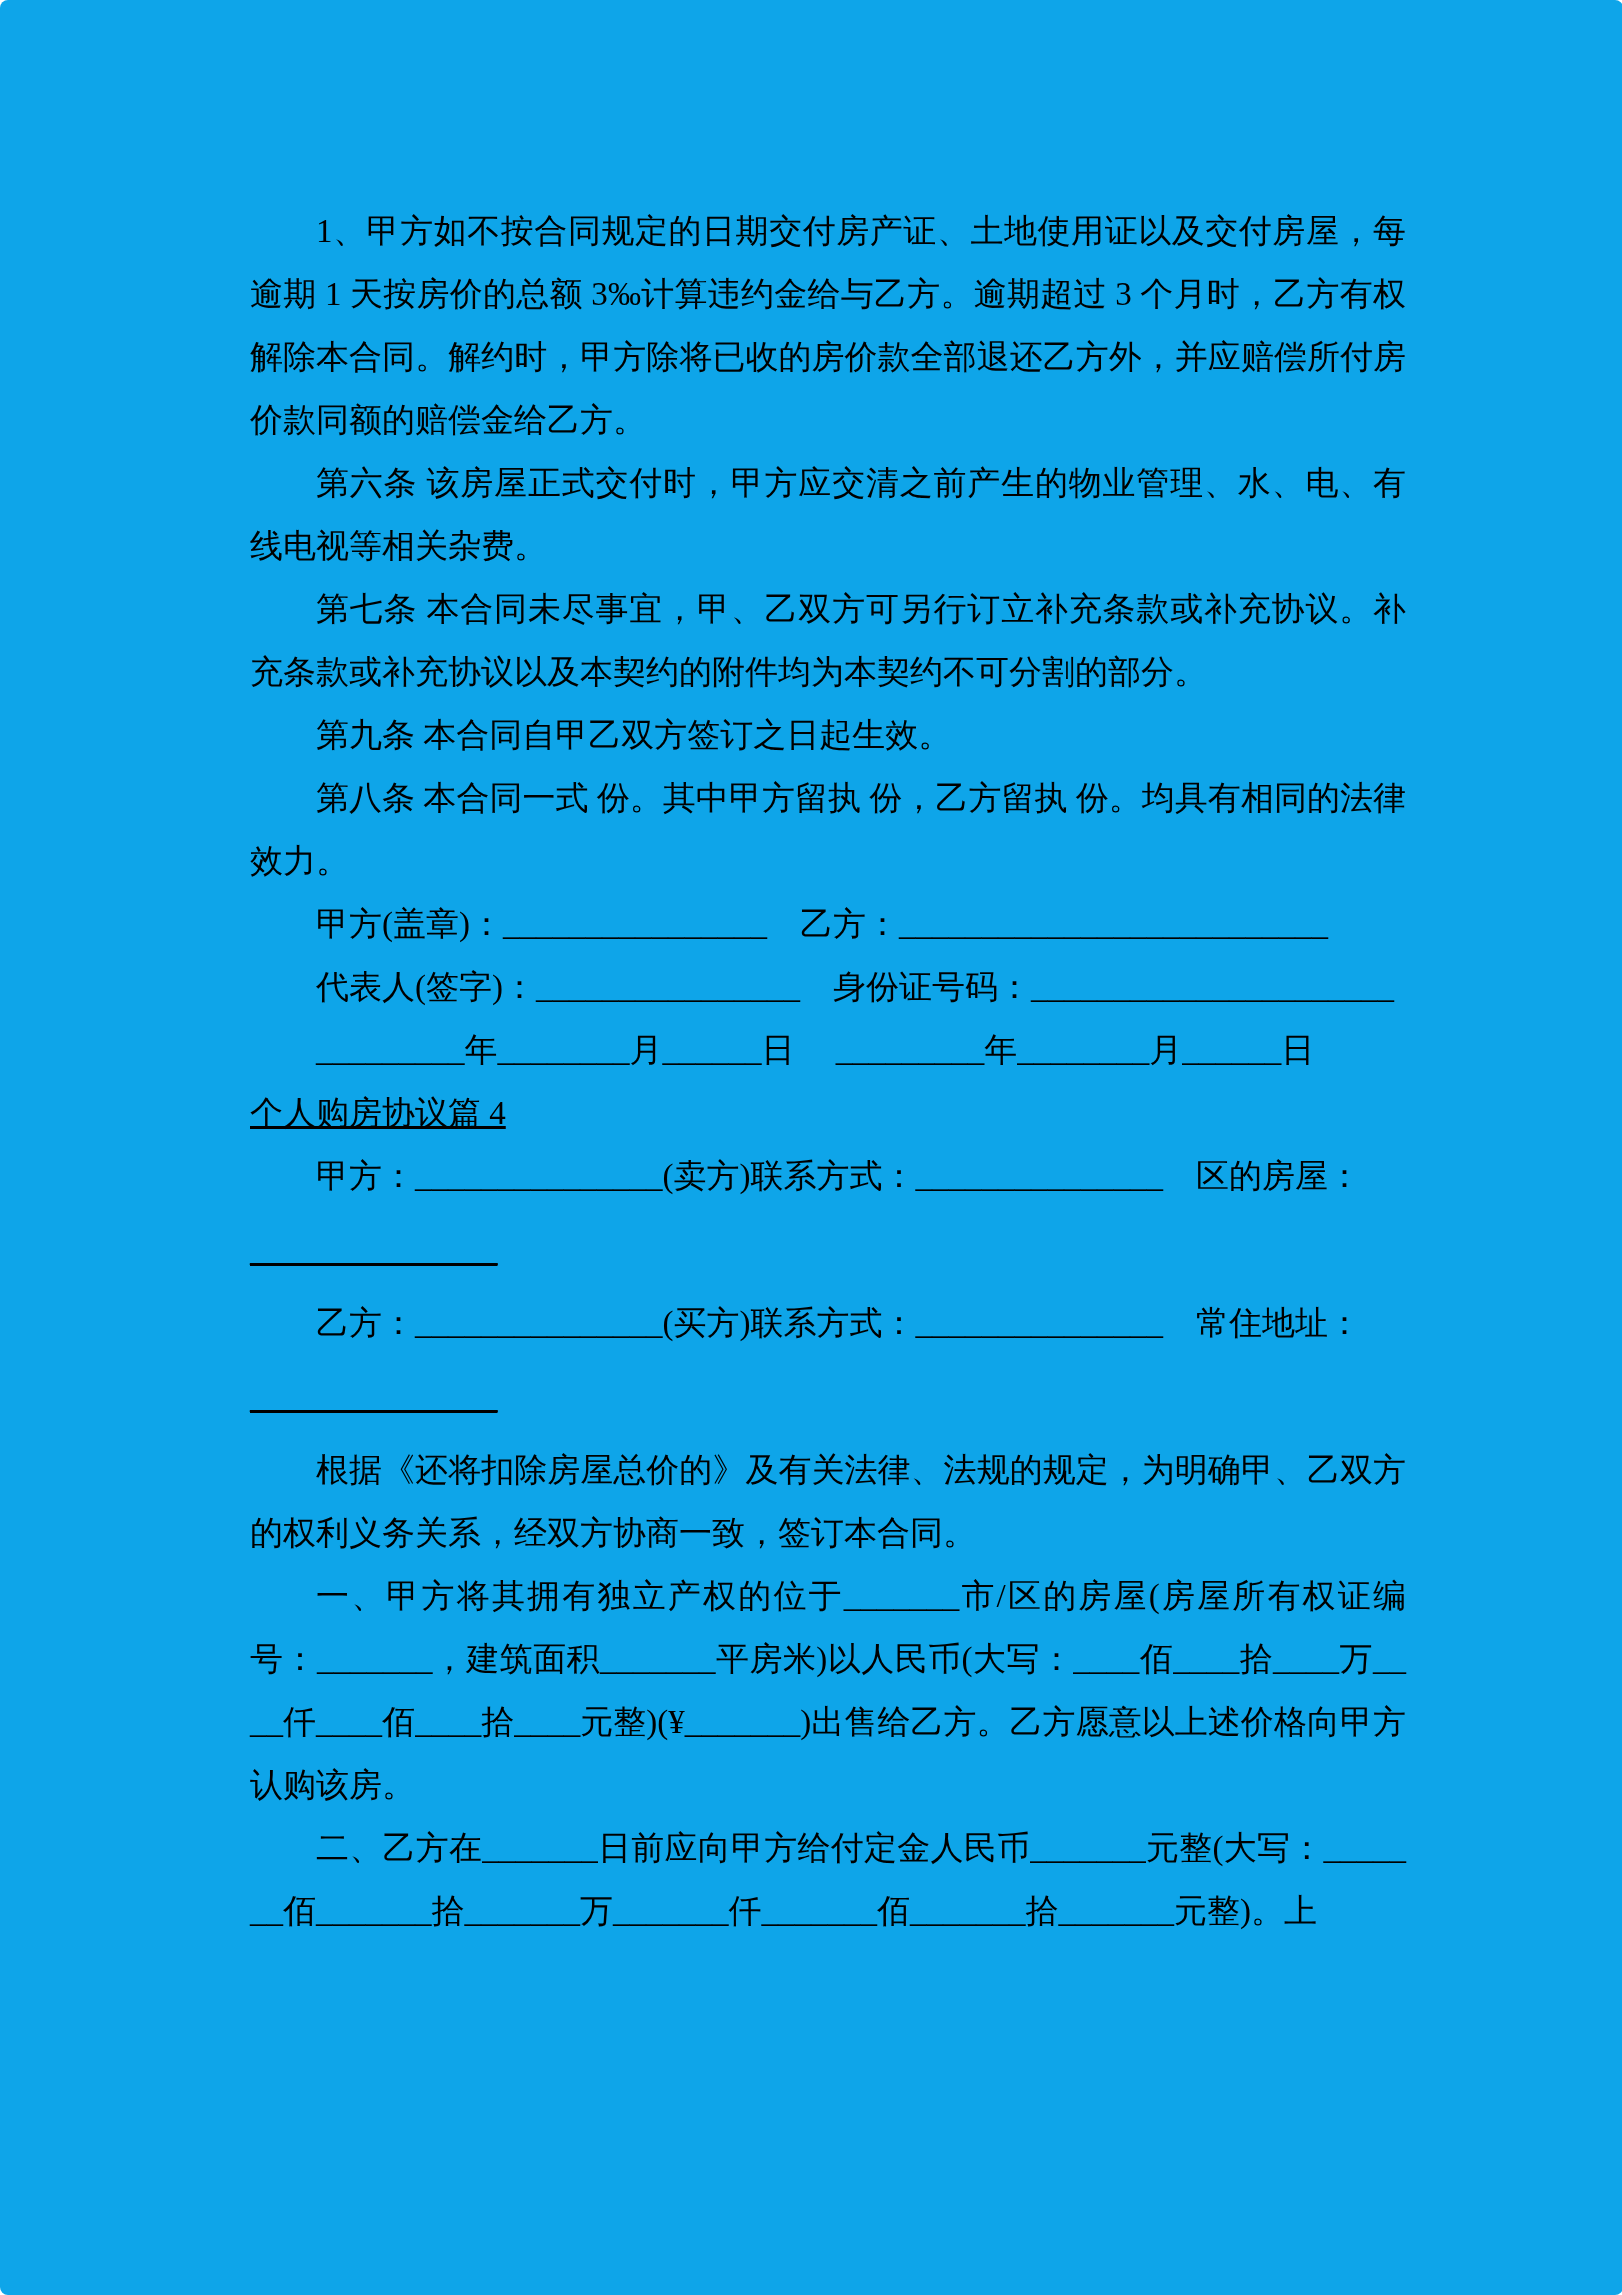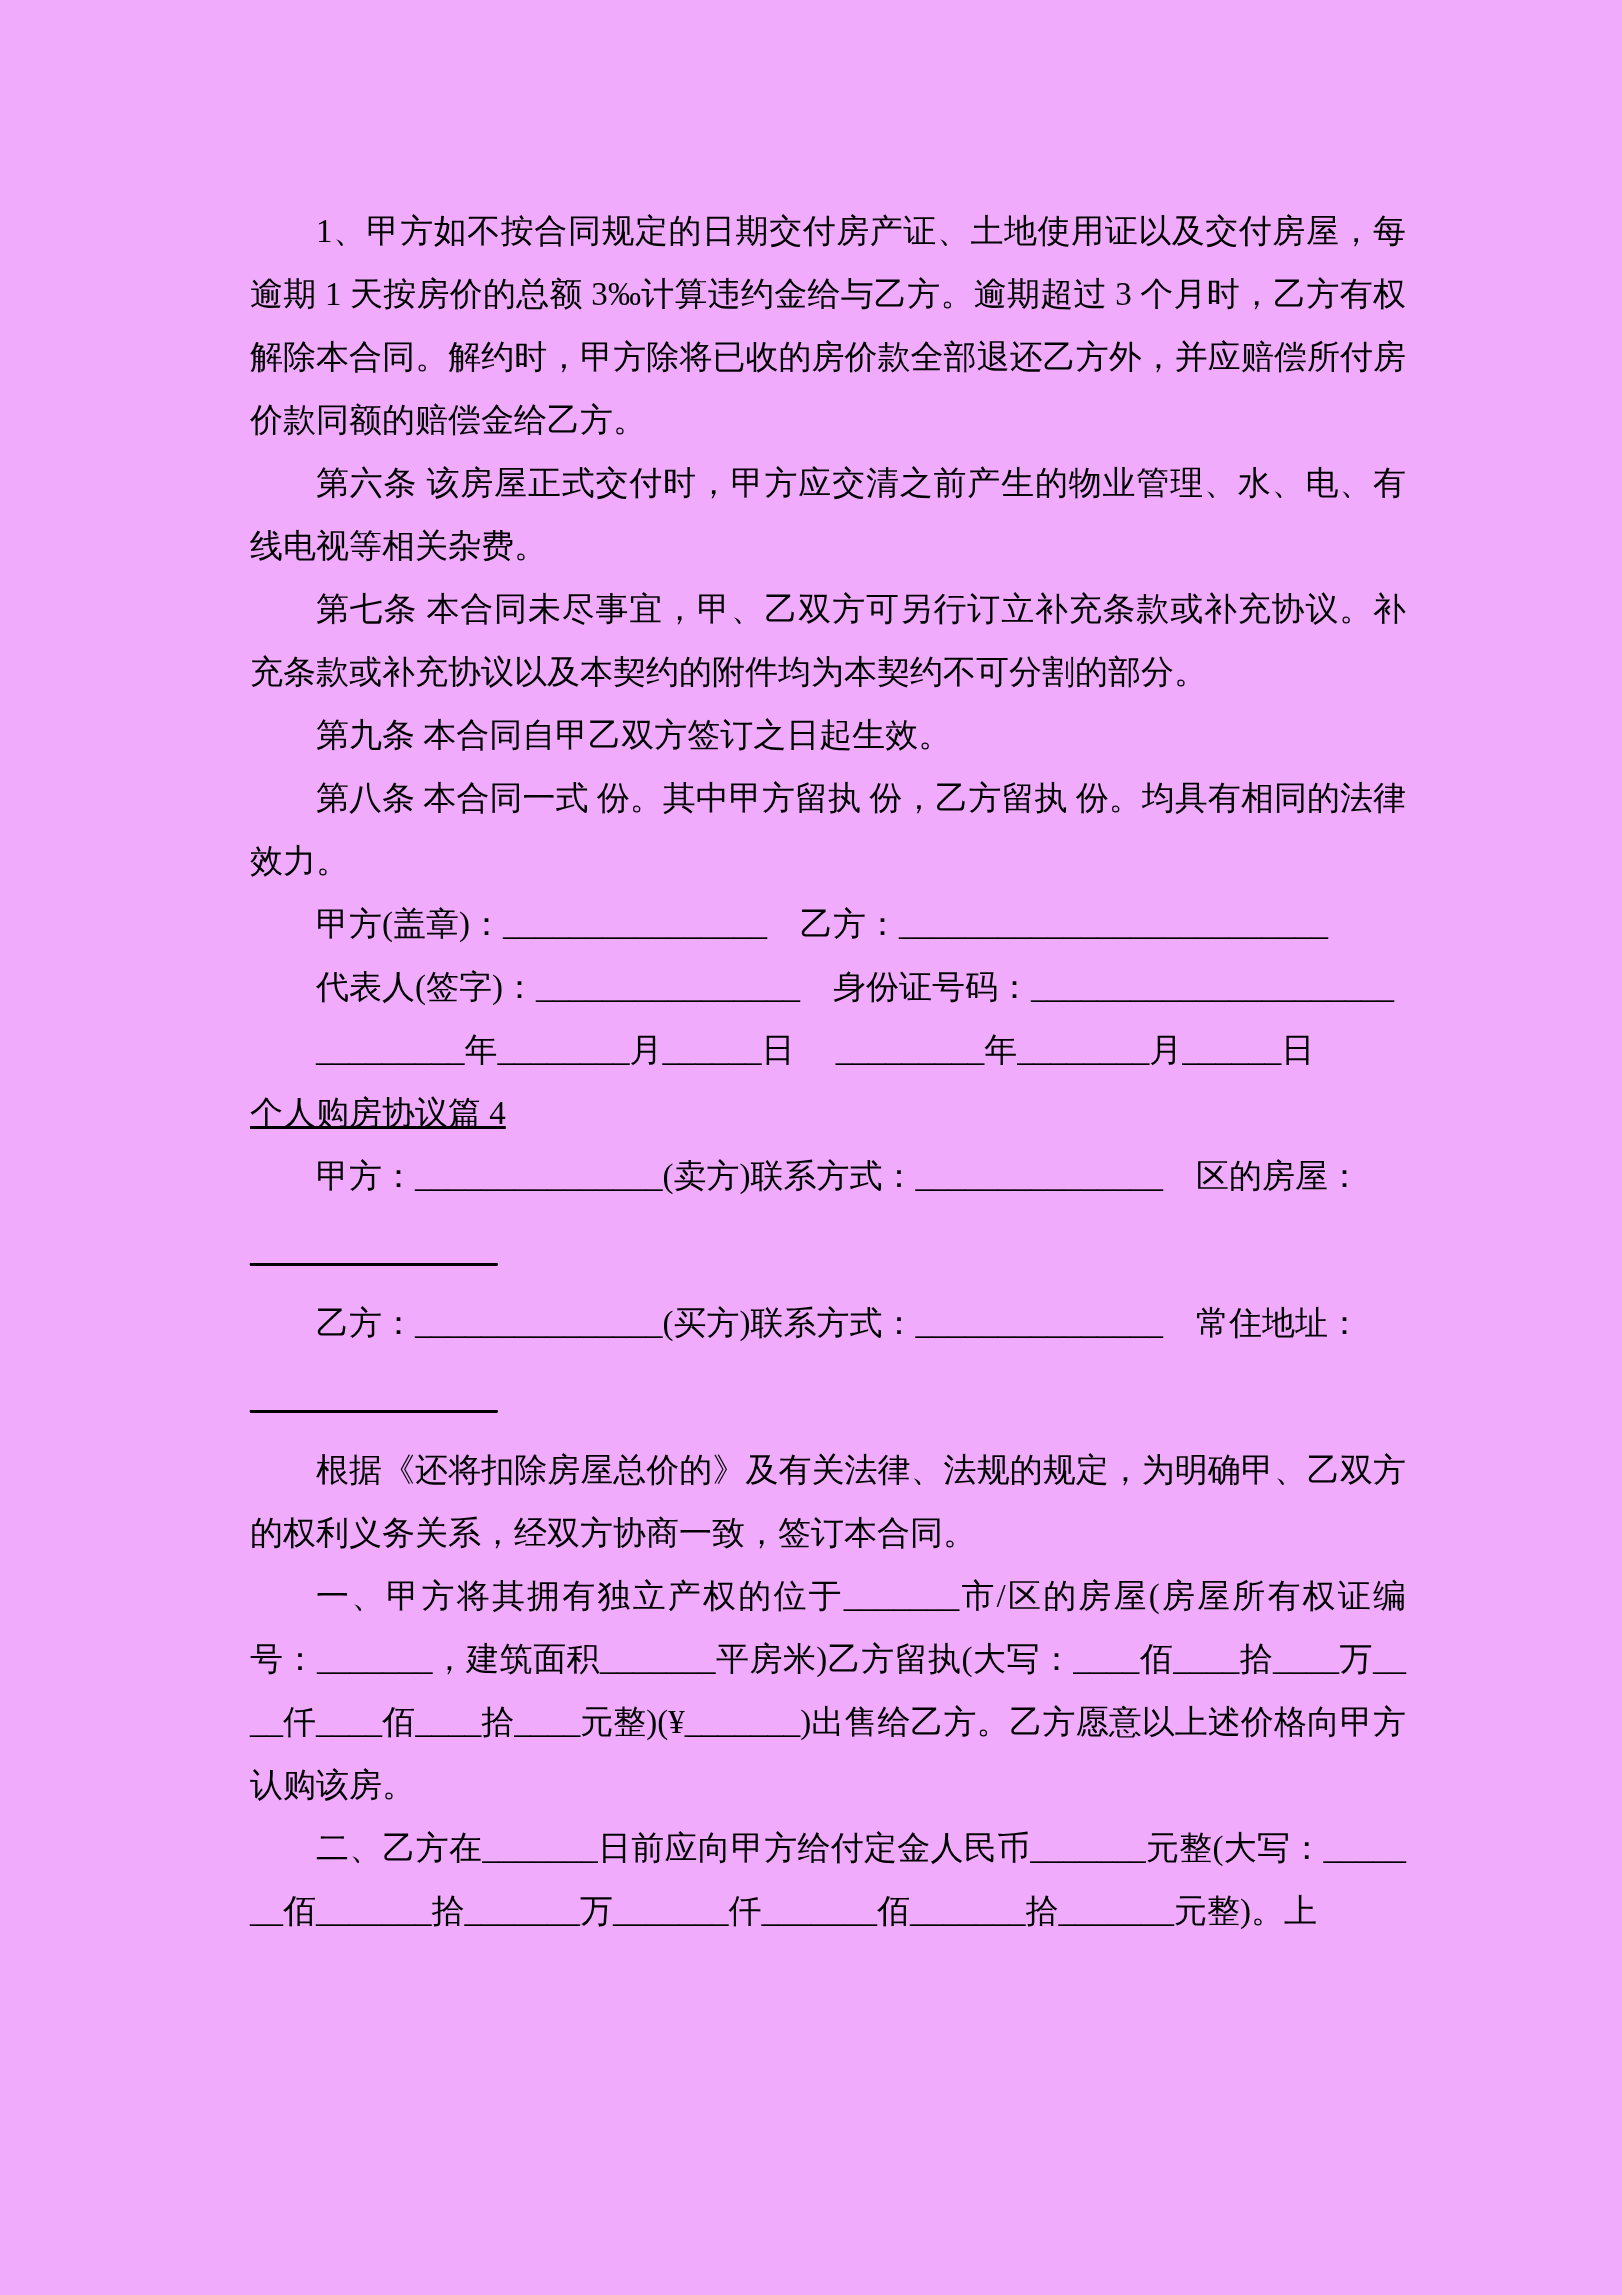--- a/index.html
+++ b/index.html
@@ -6,22 +6,23 @@
   * { box-sizing: border-box; }
   html, body {
     margin: 0;
     padding: 0;
     background: #ffffff;
   }
   .page {
     position: relative;
     width: 1623px;
     height: 2295px;
-    background: #f0abfc;
+    background: #0ea5e9;
     overflow: hidden;
+    border-radius: 8px;
   }
   .content {
     position: absolute;
     left: 250px;
     top: 200px;
     width: 1156px;
     color: #000000;
     font-family: "Liberation Serif", "DejaVu Serif", serif;
     font-size: 33px;
     line-height: 63px;
@@ -57,17 +58,17 @@
       <p class="para indent">第八条  本合同一式 份。其中甲方留执 份，乙方留执 份。均具有相同的法律效力。</p>
       <p class="para indent">甲方(盖章)：________________　乙方：__________________________</p>
       <p class="para indent">代表人(签字)：________________　身份证号码：______________________</p>
       <p class="para indent">_________年________月______日　 _________年________月______日</p>
       <p class="para noindent">个人购房协议篇 4</p>
       <p class="para indent">甲方：_______________(卖方)联系方式：_______________　区的房屋：</p>
       <p class="para blank">_______________</p>
       <p class="para indent">乙方：_______________(买方)联系方式：_______________　常住地址：</p>
       <p class="para blank">_______________</p>
       <p class="para indent">根据《还将扣除房屋总价的》及有关法律、法规的规定，为明确甲、乙双方的权利义务关系，经双方协商一致，签订本合同。</p>
-      <p class="para indent">一、甲方将其拥有独立产权的位于_______市/区的房屋(房屋所有权证编号：_______，建筑面积_______平房米)乙方留执(大写：____佰____拾____万____仟____佰____拾____元整)(¥_______)出售给乙方。乙方愿意以上述价格向甲方认购该房。</p>
+      <p class="para indent">一、甲方将其拥有独立产权的位于_______市/区的房屋(房屋所有权证编号：_______，建筑面积_______平房米)以人民币(大写：____佰____拾____万____仟____佰____拾____元整)(¥_______)出售给乙方。乙方愿意以上述价格向甲方认购该房。</p>
       <p class="para indent">二、乙方在_______日前应向甲方给付定金人民币_______元整(大写：_______佰_______拾_______万_______仟_______佰_______拾_______元整)。上</p>
     </div>
 </div>
 
 
 </body></html>

